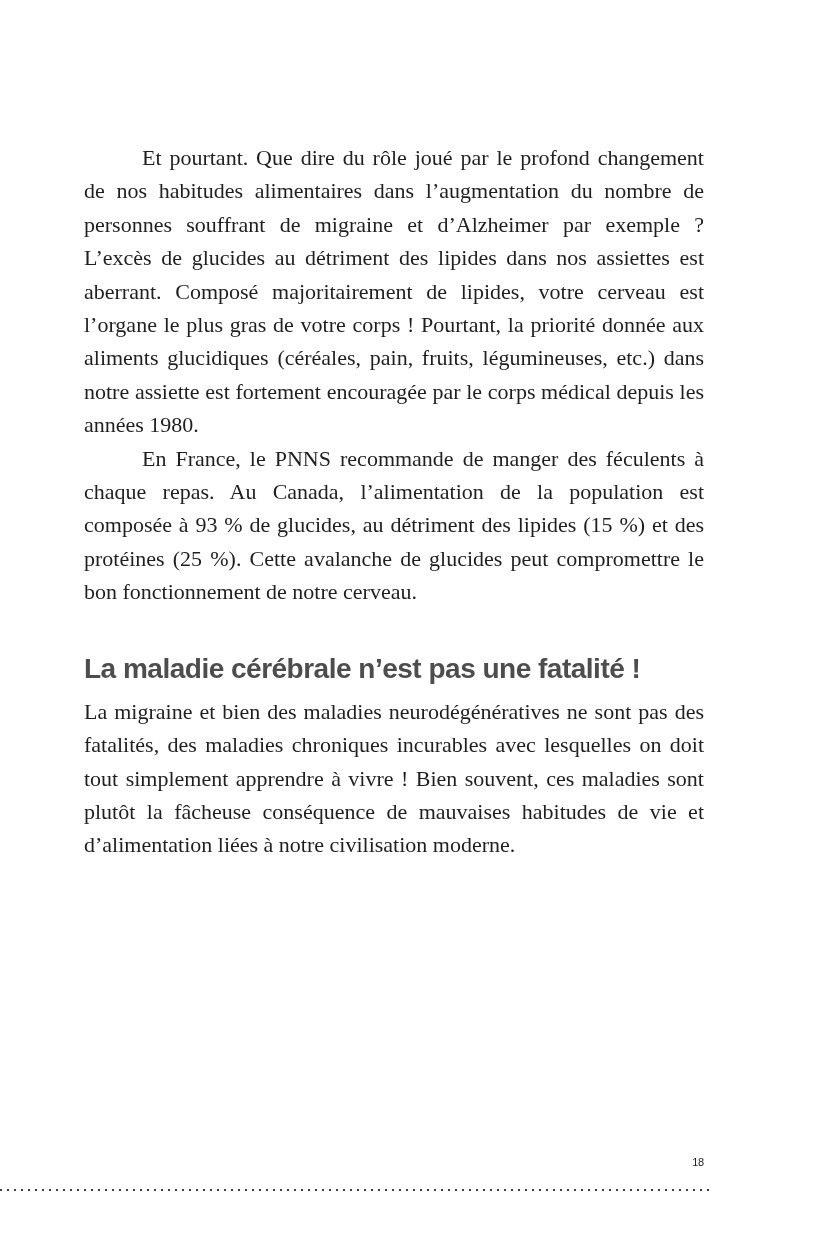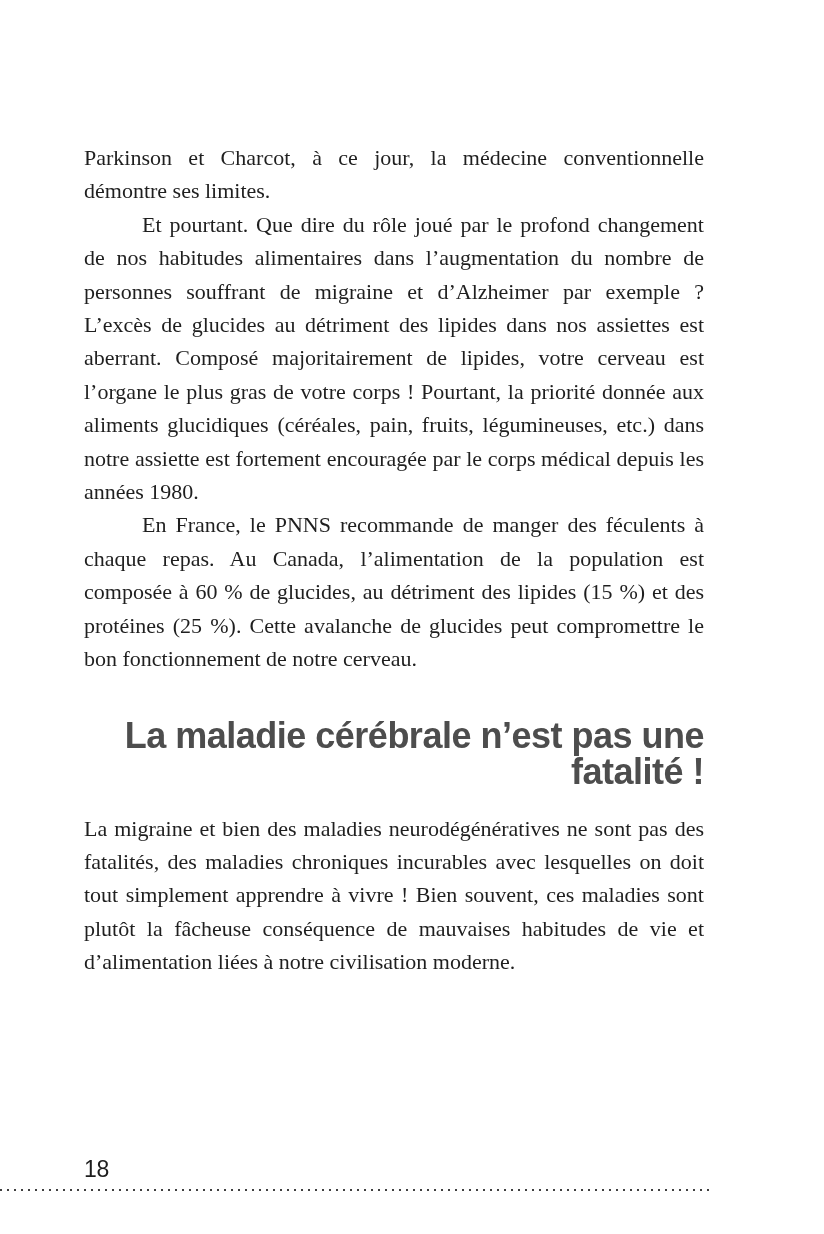--- a/index.html
+++ b/index.html
@@ -30,58 +30,57 @@
   .page-body p{
     text-align:justify;
     text-align-last:left;
   }
   .page-body p.indent{
     text-indent:58px;
   }
   .section-heading{
     font-family:"Liberation Sans", sans-serif;
     font-weight:bold;
-    font-size:36px;
+    font-size:28px;
     line-height:36px;
     letter-spacing:-0.5px;
     color:var(--heading-text);
-    text-align:right;
+    text-align:left;
     margin-top:42px;
-    margin-bottom:22px;
+    margin-bottom:8px;
   }
   .page-footer{
     position:absolute;
     left:84px; top:1156px;
     width:620px;
     display:flex;
-    justify-content:flex-start;
+    justify-content:flex-end;
     align-items:baseline;
     font-family:"Liberation Sans", sans-serif;
-    font-size:23px;
+    font-size:11px;
     letter-spacing:-0.2px;
     color:var(--footer-text);
   }
   .footer-rule{
     position:absolute;
     left:0; top:1189px;
     width:713px; height:2px;
     background:repeating-linear-gradient(
       to right,
       var(--dot-color) 0px, var(--dot-color) 2px,
       transparent 2px, transparent 7px
     );
   }
 </style>
 </head>
 <body>
 
 <main class="page-body">
-  <p>Parkinson et Charcot, à ce jour, la médecine conventionnelle démontre ses limites.</p>
   <p class="indent">Et pourtant. Que dire du rôle joué par le profond changement de nos habitudes alimentaires dans l’augmentation du nombre de personnes souffrant de migraine et d’Alzheimer par exemple ? L’excès de glucides au détriment des lipides dans nos assiettes est aberrant. Composé majoritairement de lipides, votre cerveau est l’organe le plus gras de votre corps ! Pourtant, la priorité donnée aux aliments glucidiques (céréales, pain, fruits, légumineuses, etc.) dans notre assiette est fortement encouragée par le corps médical depuis les années 1980.</p>
-  <p class="indent">En France, le PNNS recommande de manger des féculents à chaque repas. Au Canada, l’alimentation de la population est composée à 60 % de glucides, au détriment des lipides (15 %) et des protéines (25 %). Cette avalanche de glucides peut compromettre le bon fonctionnement de notre cerveau.</p>
+  <p class="indent">En France, le PNNS recommande de manger des féculents à chaque repas. Au Canada, l’alimentation de la population est composée à 93 % de glucides, au détriment des lipides (15 %) et des protéines (25 %). Cette avalanche de glucides peut compromettre le bon fonctionnement de notre cerveau.</p>
 
   <h2 class="section-heading">La maladie cérébrale n’est pas une fatalité !</h2>
 
   <p>La migraine et bien des maladies neurodégénératives ne sont pas des fatalités, des maladies chroniques incurables avec lesquelles on doit tout simplement apprendre à vivre ! Bien souvent, ces maladies sont plutôt la fâcheuse conséquence de mauvaises habitudes de vie et d’alimentation liées à notre civilisation moderne.</p>
 </main>
 
 <footer class="page-footer">
   <span>18</span>
 </footer>
 

